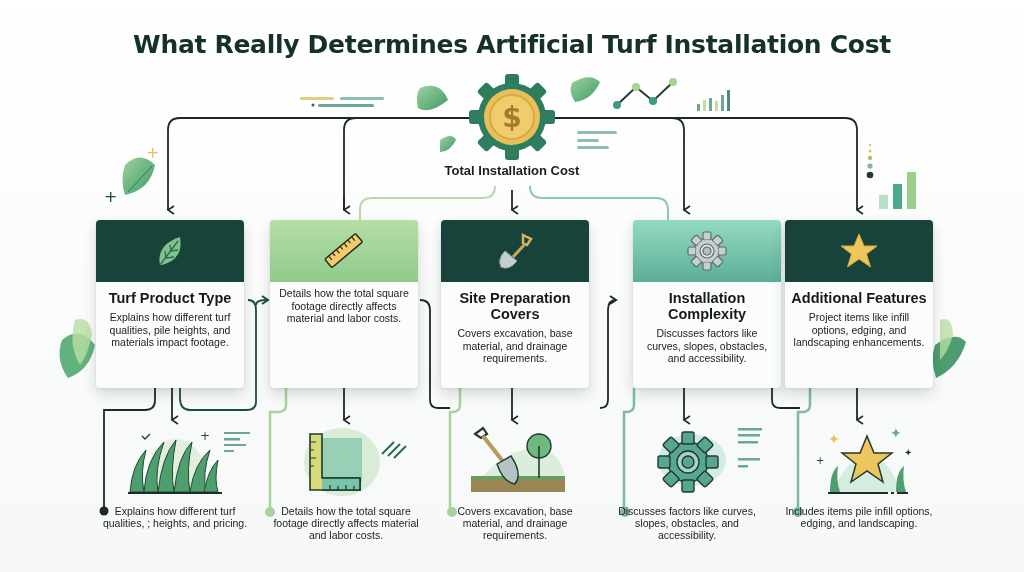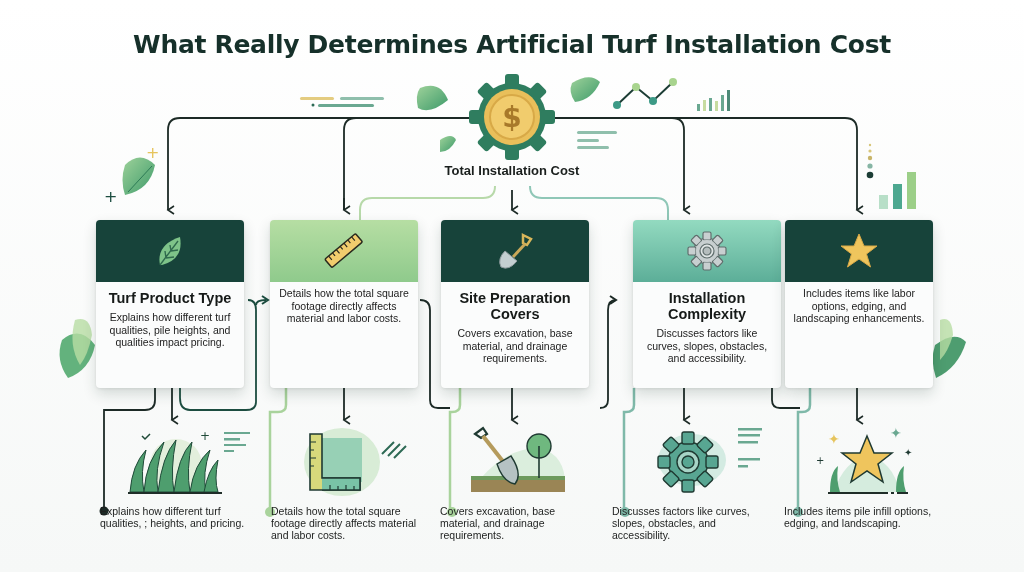--- a/index.html
+++ b/index.html
@@ -29,21 +29,21 @@
   .card-head svg { position: absolute; left: 50%; top: 50%; transform: translate(-50%,-50%); }
   .card-title {
     text-align: center; font-weight: bold; font-size: 14.5px; line-height: 16px;
     margin-top: 8px; padding: 0 6px; color: #161a18;
   }
   .card-desc {
     text-align: center; font-size: 10.5px; line-height: 12.5px; color: #222;
     margin-top: 5px; padding: 0 6px;
   }
   .sub {
-    position: absolute; top: 505px; width: 150px; 
+    position: absolute; top: 505px; width: 150px; text-align: center;
     font-size: 10.5px; line-height: 12px; color: #1d1f1e;
   }
   .illus { position: absolute; top: 420px; }
 </style>
 </head>
 <body>
 
 <div class="title">What Really Determines Artificial Turf Installation Cost</div>
 
 <svg class="layer" width="1024" height="572">
@@ -165,21 +165,21 @@
 <div class="hub-label">Total Installation Cost</div>
 
 <div class="card" style="left:96px;">
   <div class="card-head" style="background:#17433a;">
     <svg width="40" height="40" viewBox="0 0 40 40">
       <path d="M10,34 Q6,14 30,6 Q34,28 12,34Z" fill="#7ec389"></path>
       <path d="M10,34 L28,10 M16,27 L15,20 M16,27 L24,26 M21,20 L20,14 M21,20 L28,19" stroke="#2f6a4d" stroke-width="1.4" fill="none"></path>
     </svg>
   </div>
   <div class="card-title">Turf Product Type</div>
-  <div class="card-desc">Explains how different turf qualities, pile heights, and qualities impact pricing.</div>
+  <div class="card-desc">Explains how different turf qualities, pile heights, and materials impact footage.</div>
 </div>
 
 <div class="card" style="left:270px;">
   <div class="card-head" style="background:linear-gradient(180deg,#b6dea3,#8fca8c);">
     <svg width="48" height="48" viewBox="0 0 48 48">
       <g transform="rotate(-40 24 24)">
         <rect x="4" y="18" width="40" height="11" rx="1.5" fill="#f1cc6d" stroke="#2a2a1f" stroke-width="1.5"></rect>
         <path d="M9,18v5 M14,18v4 M19,18v5 M24,18v4 M29,18v5 M34,18v4 M39,18v5" stroke="#2a2a1f" stroke-width="1.2"></path>
       </g>
     </svg>
@@ -221,21 +221,22 @@
   <div class="card-title">Installation Complexity</div>
   <div class="card-desc">Discusses factors like curves, slopes, obstacles, and accessibility.</div>
 </div>
 
 <div class="card" style="left:785px;">
   <div class="card-head" style="background:#17433a;">
     <svg width="40" height="40" viewBox="0 0 40 40">
       <path d="M20,3 L25,15 L38,15 L27.5,23 L31.5,36 L20,28 L8.5,36 L12.5,23 L2,15 L15,15 Z" fill="#efc55d" stroke="#d8a947" stroke-width="1"></path>
     </svg>
   </div>
-  <div class="card-desc">Includes items like labor options, edging, and landscaping enhancements.</div>
+  <div class="card-title">Additional Features</div>
+  <div class="card-desc">Project items like infill options, edging, and landscaping enhancements.</div>
 </div>
 
 <svg class="illus" style="left:118px;" width="140" height="80" viewBox="0 0 140 80">
   <circle cx="58" cy="45" r="26" fill="#e3efdc"></circle>
   <g fill="#4e9e6e" stroke="#1f4a38" stroke-width="1">
     <path d="M12,72 Q14,45 28,30 Q22,52 26,72Z"></path>
     <path d="M26,72 Q28,40 46,22 Q36,50 40,72Z"></path>
     <path d="M40,72 Q44,36 58,20 Q52,50 56,72Z"></path>
     <path d="M56,72 Q60,36 74,22 Q68,50 72,72Z"></path>
     <path d="M72,72 Q76,44 92,30 Q84,54 88,72Z"></path>

